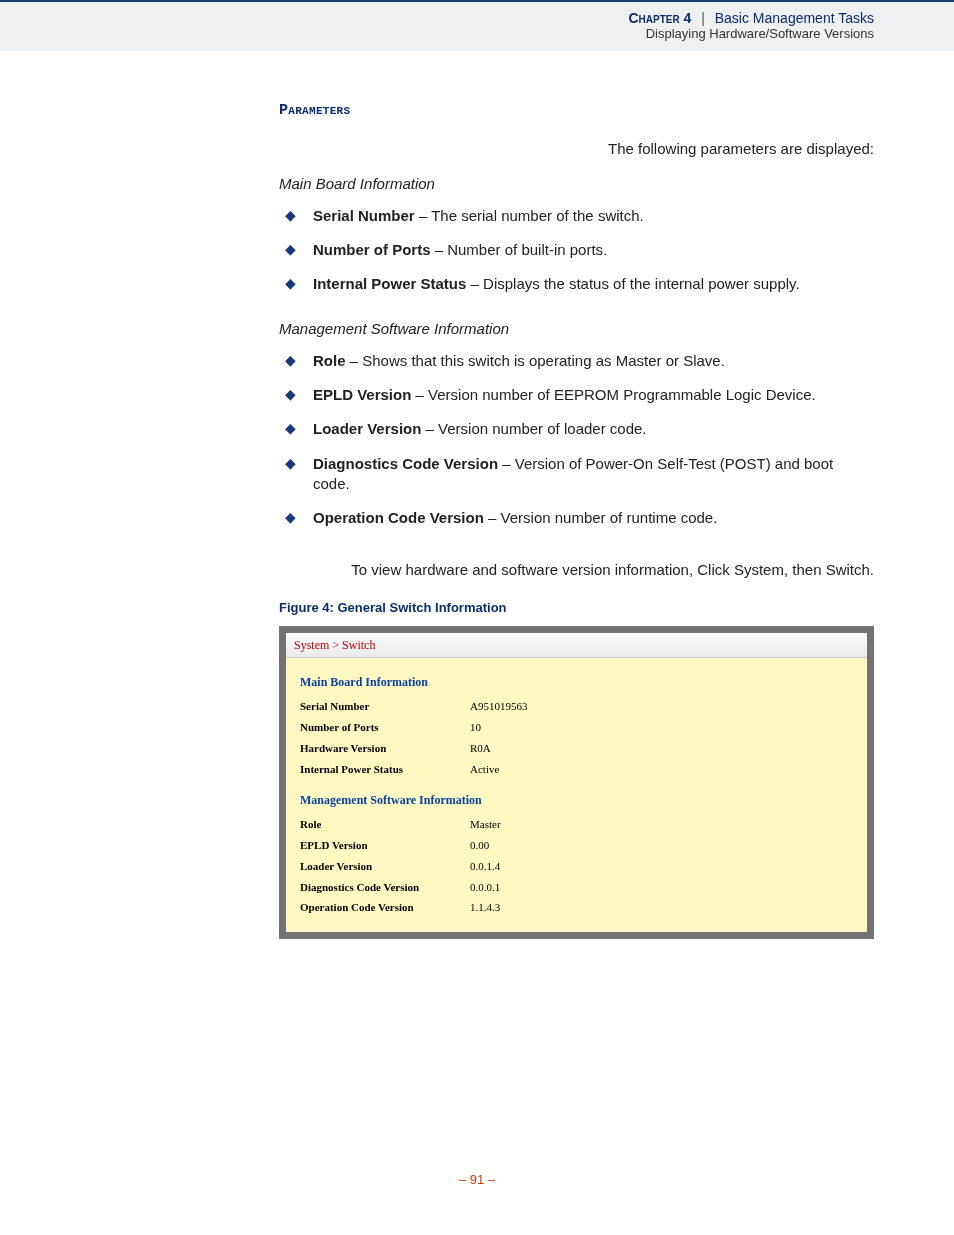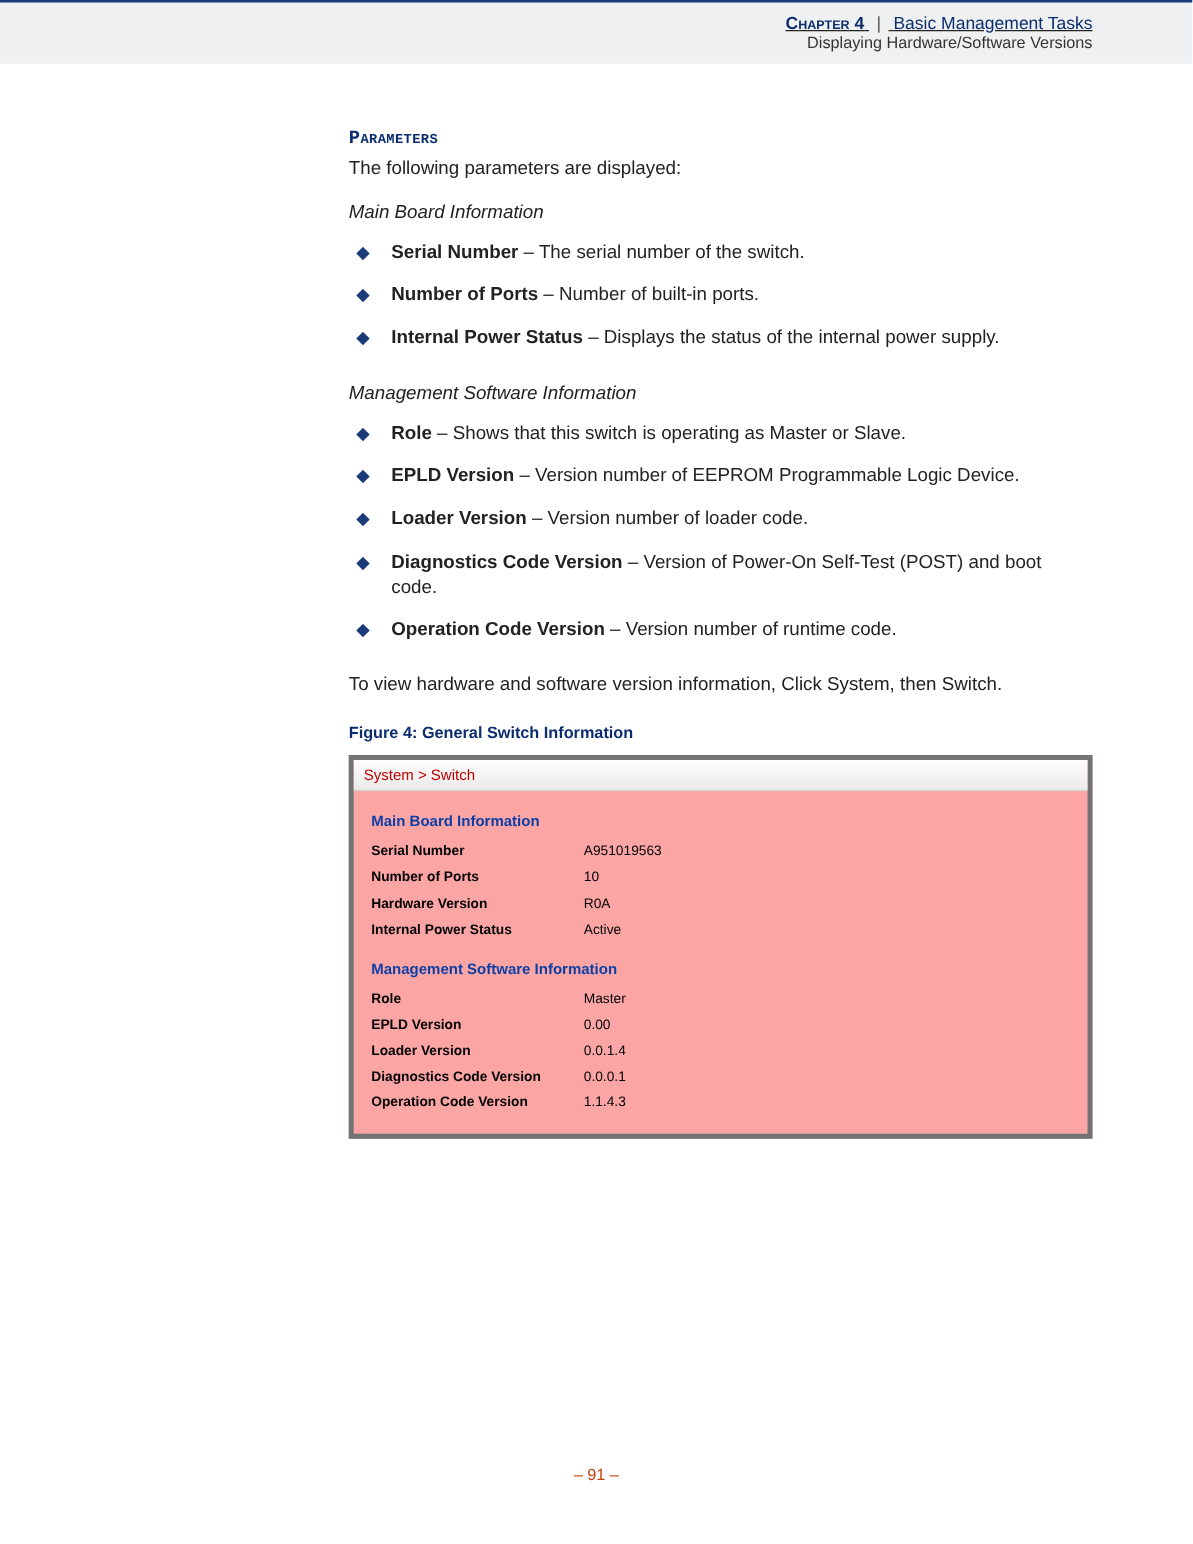--- a/index.html
+++ b/index.html
@@ -17,21 +17,20 @@
     box-sizing: border-box;
   }
   .header-band {
     background: #eef0f2;
     border-top: 2px solid #1b3a7a;
     padding: 8px 80px 10px 0;
     text-align: right;
   }
   .header-line1 {
     font-size: 14px;
-    text-decoration: underline;
   }
   .header-chapter {
     color: #0b2d6e;
     font-weight: bold;
     font-variant: small-caps;
   }
   .header-sep {
     color: #555;
     margin: 0 6px;
   }
@@ -48,21 +47,22 @@
   }
   .small-caps-heading {
     color: #0b2d6e;
     font-weight: bold;
     font-variant: small-caps;
     font-size: 15px;
     letter-spacing: 0.3px;
     font-family: Liberation Mono, monospace;
   }
   .para {
-    margin: 4px 0 14px 0;
+    margin: 18px 0 14px 0;
+    text-align: right;
   }
   .italic-sub {
     font-style: italic;
     margin: 6px 0 12px 0;
   }
   ul.bullets {
     list-style: none;
     padding: 0;
     margin: 0 0 10px 0;
   }
@@ -81,23 +81,23 @@
   .b {
     font-weight: bold;
   }
   .figure-caption {
     color: #0b2d6e;
     font-weight: bold;
     font-size: 13px;
     margin: 18px 0 10px 0;
   }
   .screenshot {
-    border: 4px solid #737373;
-    background: #fca5a5;
-    font-family: Liberation Sans, sans-serif;
+    border: 7px solid #737373;
+    background: #fef9c3;
+    font-family: Liberation Serif, serif;
     font-size: 12px;
   }
   .screenshot-breadcrumb {
     background: linear-gradient(#fdfdfd, #eaeaea);
     border-bottom: 1px solid #ccc;
     color: #c00000;
     padding: 4px 8px;
     font-size: 12px;
   }
   .screenshot-body {

